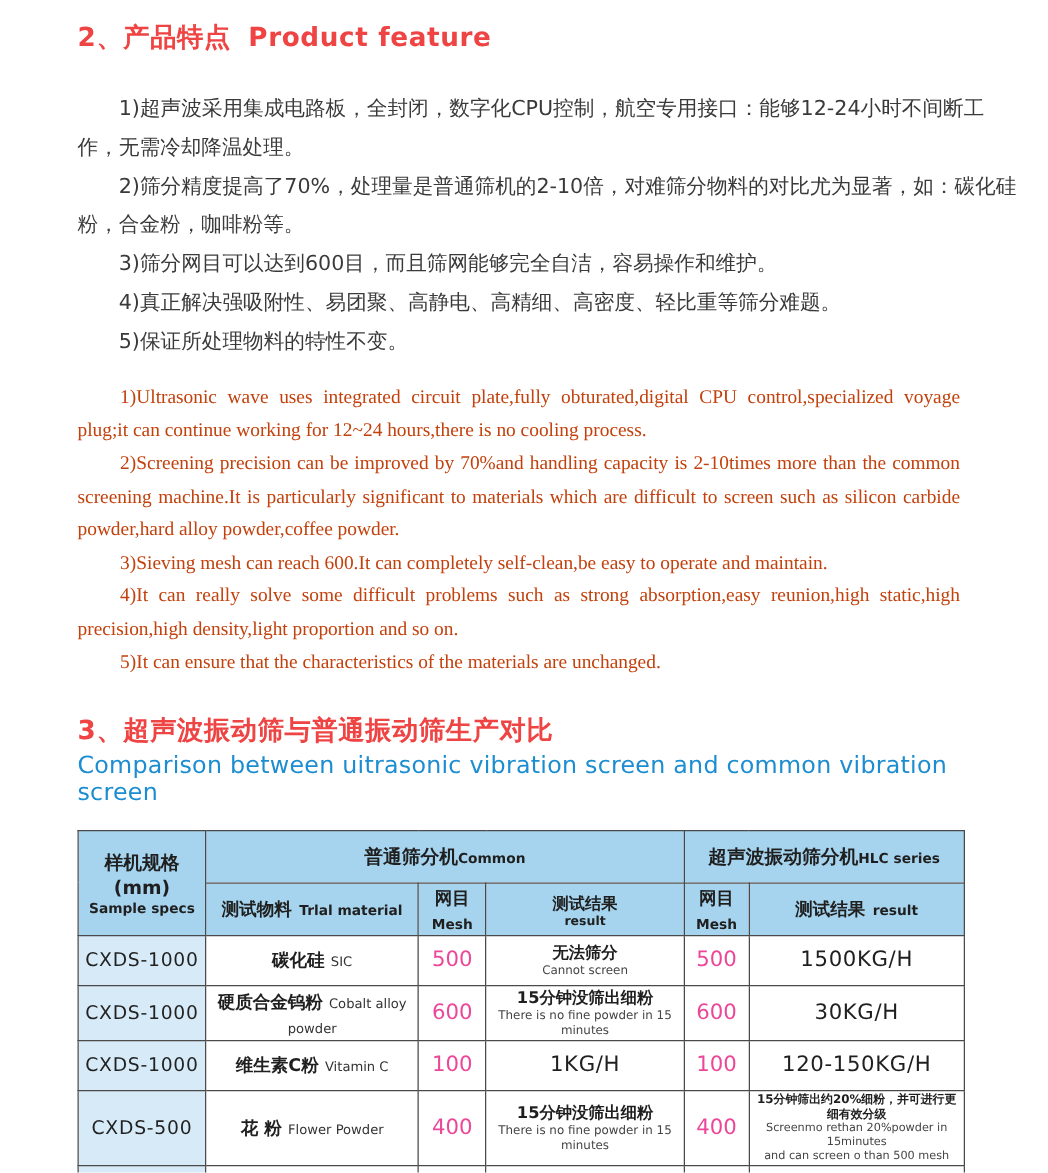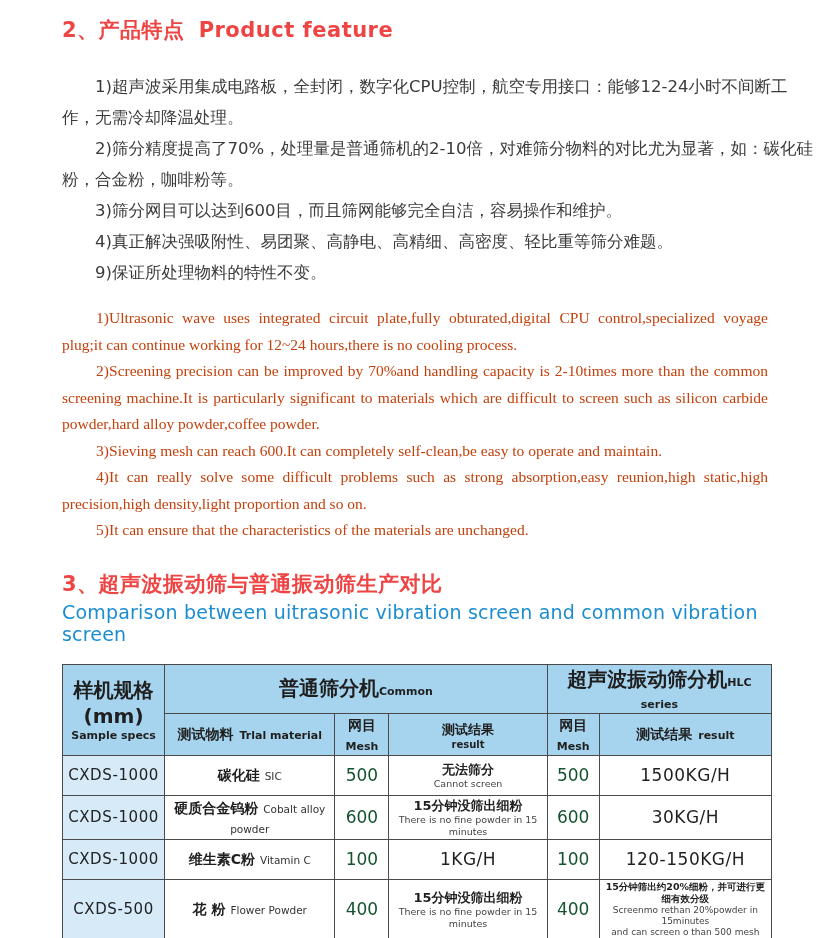--- a/index.html
+++ b/index.html
@@ -69,38 +69,38 @@
     text-align: center;
     vertical-align: middle;
     padding: 1px 2px;
     overflow: hidden;
   }
   .cmp thead th { background: #a6d4ee; color: #1f1f1f; }
   .cmp thead tr.h1 { height: 42px; }
   .cmp thead tr.h2 { height: 38px; }
   .cmp tbody tr { height: 40px; }
 
-  .h-cn { font-size: 20px; font-weight: bold; }
+  .h-cn { font-size: 15px; font-weight: bold; }
   .h-en { font-size: 11px; font-weight: 600; }
   .h-gap { margin-left: 0; }
   .h-gap-s { margin-left: 6px; }
   .h-stack .h-en { display: block; font-weight: bold; margin-top: 1px; }
   .h-res-cn { font-size: 13px; font-weight: bold; }
   .h-res-en { font-size: 10px; font-weight: 600; display: block; }
   .h-mesh-cn { font-size: 14px; font-weight: bold; }
   .h-mesh-en { font-size: 11px; font-weight: 600; }
 
   td.spec {
     background: #d6eaf8;
     font-size: 15px;
     letter-spacing: 0.6px;
     color: #222;
     margin-top: 20px;
   }
-  td.mesh { font-size: 17px; color: #14532d; }
+  td.mesh { font-size: 17px; color: #ec4899; }
   td.mat .cn { font-size: 14px; font-weight: 700; color: #1f1f1f; }
   td.mat .en { font-size: 10.5px; margin-left: 5px; color: #333; }
   .res .res-main { font-size: 13px; font-weight: 700; color: #1f1f1f; line-height: 17px; }
   .res .res-sub { font-size: 9.5px; color: #444; line-height: 12px; }
   .res.val .res-main { font-size: 17px; font-weight: 400; letter-spacing: 0.5px; }
   .res.tiny .res-main { font-size: 9.5px; font-weight: 700; line-height: 12px; }
   .res.tiny .res-sub { font-size: 9px; line-height: 11px; }
 
   [data-bind]:empty { display: none; }
 </style>
@@ -111,21 +111,21 @@
 
   <div class="sec-title">
     <span data-bind="section2.title_cn">2、产品特点</span><span class="en-part" data-bind="section2.title_en">Product feature</span>
   </div>
 
   <div class="cn-block">
     <p data-bind="section2.cn_paragraphs.0">1)超声波采用集成电路板，全封闭，数字化CPU控制，航空专用接口：能够12-24小时不间断工作，无需冷却降温处理。</p>
     <p data-bind="section2.cn_paragraphs.1">2)筛分精度提高了70%，处理量是普通筛机的2-10倍，对难筛分物料的对比尤为显著，如：碳化硅粉，合金粉，咖啡粉等。</p>
     <p data-bind="section2.cn_paragraphs.2">3)筛分网目可以达到600目，而且筛网能够完全自洁，容易操作和维护。</p>
     <p data-bind="section2.cn_paragraphs.3">4)真正解决强吸附性、易团聚、高静电、高精细、高密度、轻比重等筛分难题。</p>
-    <p data-bind="section2.cn_paragraphs.4">9)保证所处理物料的特性不变。</p>
+    <p data-bind="section2.cn_paragraphs.4">5)保证所处理物料的特性不变。</p>
   </div>
 
   <div class="en-block">
     <p data-bind="section2.en_paragraphs.0">1)Ultrasonic wave uses integrated circuit plate,fully obturated,digital CPU control,specialized voyage plug;it can continue working for 12~24 hours,there is no cooling process.</p>
     <p data-bind="section2.en_paragraphs.1">2)Screening precision can be improved by 70%and handling capacity is 2-10times more than the common screening machine.It is particularly significant to materials which are difficult to screen such as silicon carbide powder,hard alloy powder,coffee powder.</p>
     <p data-bind="section2.en_paragraphs.2">3)Sieving mesh can reach 600.It can completely self-clean,be easy to operate and maintain.</p>
     <p data-bind="section2.en_paragraphs.3">4)It can really solve some difficult problems such as strong absorption,easy reunion,high static,high precision,high density,light proportion and so on.</p>
     <p data-bind="section2.en_paragraphs.4">5)It can ensure that the characteristics of the materials are unchanged.</p>
   </div>
 

